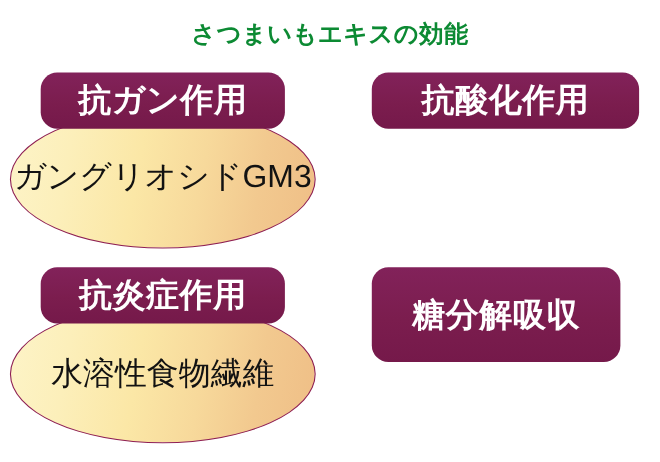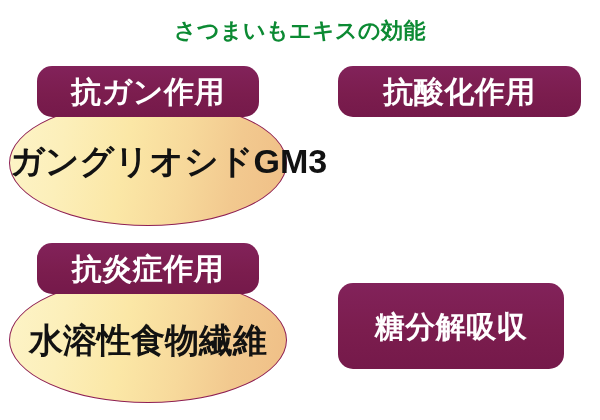--- a/index.html
+++ b/index.html
@@ -66,22 +66,22 @@
                 #f2c98f 80%,
                 #efbe86 100%);
     z-index: 1;
   }
   .card-ellipse-text {
     position: absolute;
     left: 0;
     width: 100%;
     text-align: center;
     color: #121212;
-    font-size: 34px;
-    font-weight: 700;
+    font-size: 29px;
+    font-weight: 400;
     line-height: 32px;
     white-space: nowrap;
   }
   .etext-r0 { top: 44px; }
   .etext-r1 { top: 46px; }
   .etext-low { top: 70px; }
 
   
   .card-badge {
     position: absolute;
@@ -111,21 +111,20 @@
     left: 26px;
     width: 243px;
     height: 51px;
     line-height: 51px;
   }
   .badge-2line {
     left: 26px;
     width: 226px;
     height: 86px;
     padding-top: 2px;
-    margin-top: 40px;
   }
   .badge-line {
     display: block;
     line-height: 39px;
     white-space: nowrap;
   }
   .badge-2line .badge-line { line-height: 40px; }
 </style>
 </head>
 <body>

